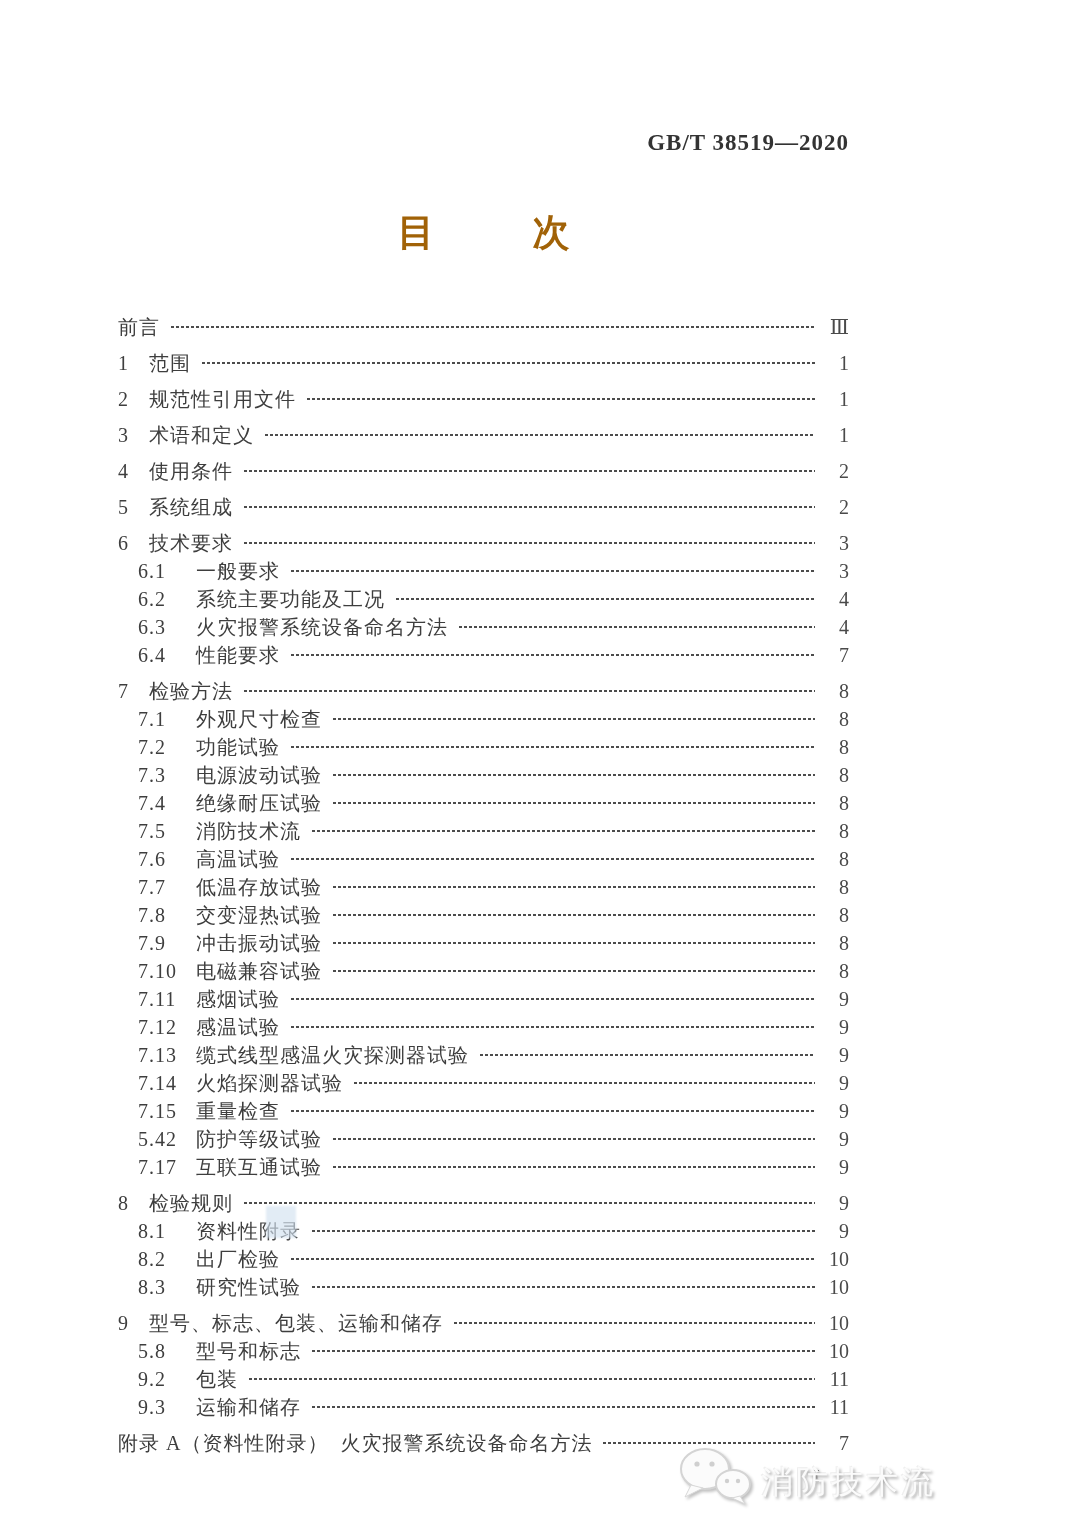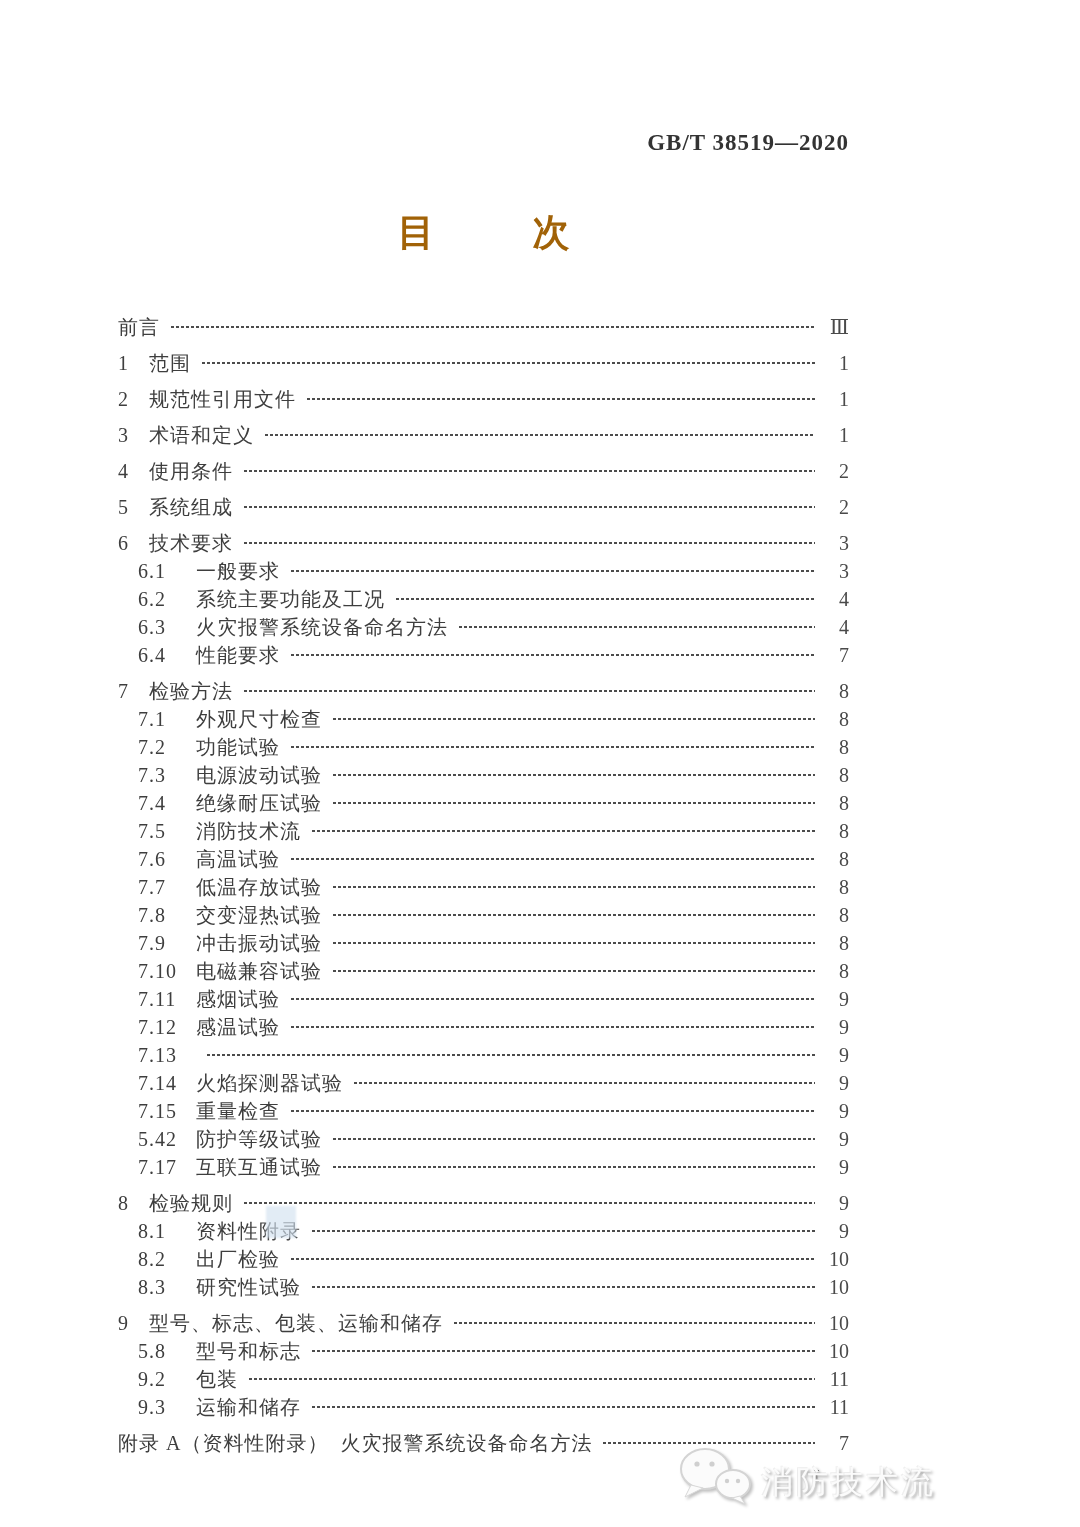--- a/index.html
+++ b/index.html
@@ -245,20 +245,21 @@
     <span class="toc-page">9</span>
   </div>
         <div class="toc-row lv1">
     <span class="toc-num">7.12</span>
     <span class="toc-label">感温试验</span>
     <span class="leader"></span>
     <span class="toc-page">9</span>
   </div>
         <div class="toc-row lv1">
     <span class="toc-num">7.13</span>
+    <span class="toc-label">缆式线型感温火灾探测器试验</span>
     <span class="leader"></span>
     <span class="toc-page">9</span>
   </div>
         <div class="toc-row lv1">
     <span class="toc-num">7.14</span>
     <span class="toc-label">火焰探测器试验</span>
     <span class="leader"></span>
     <span class="toc-page">9</span>
   </div>
         <div class="toc-row lv1">

